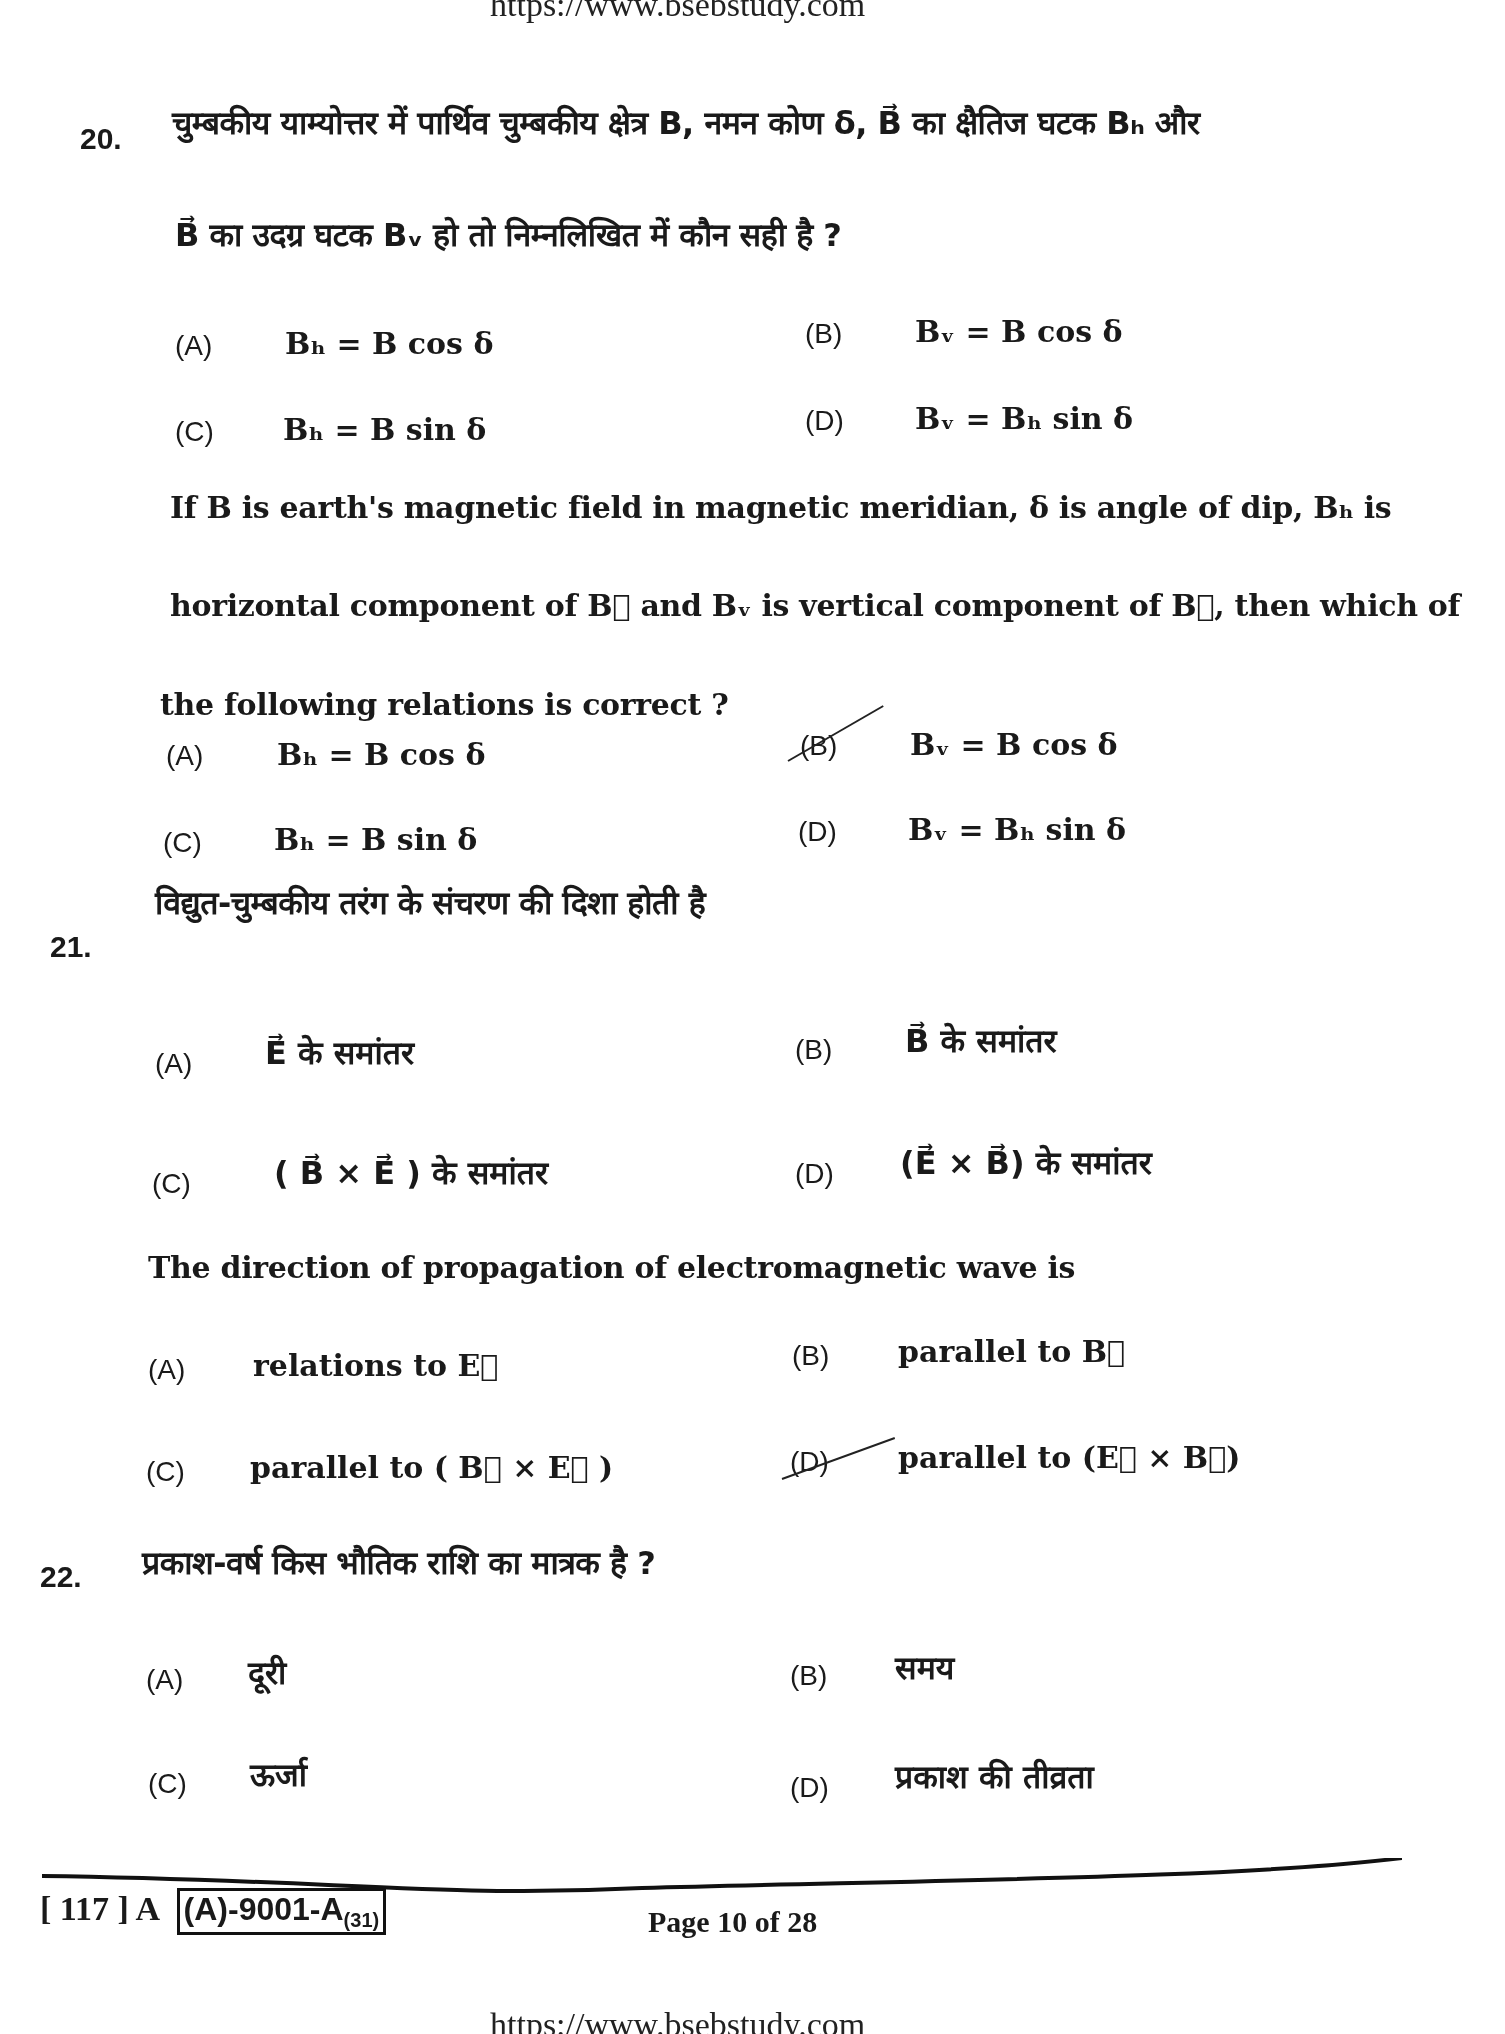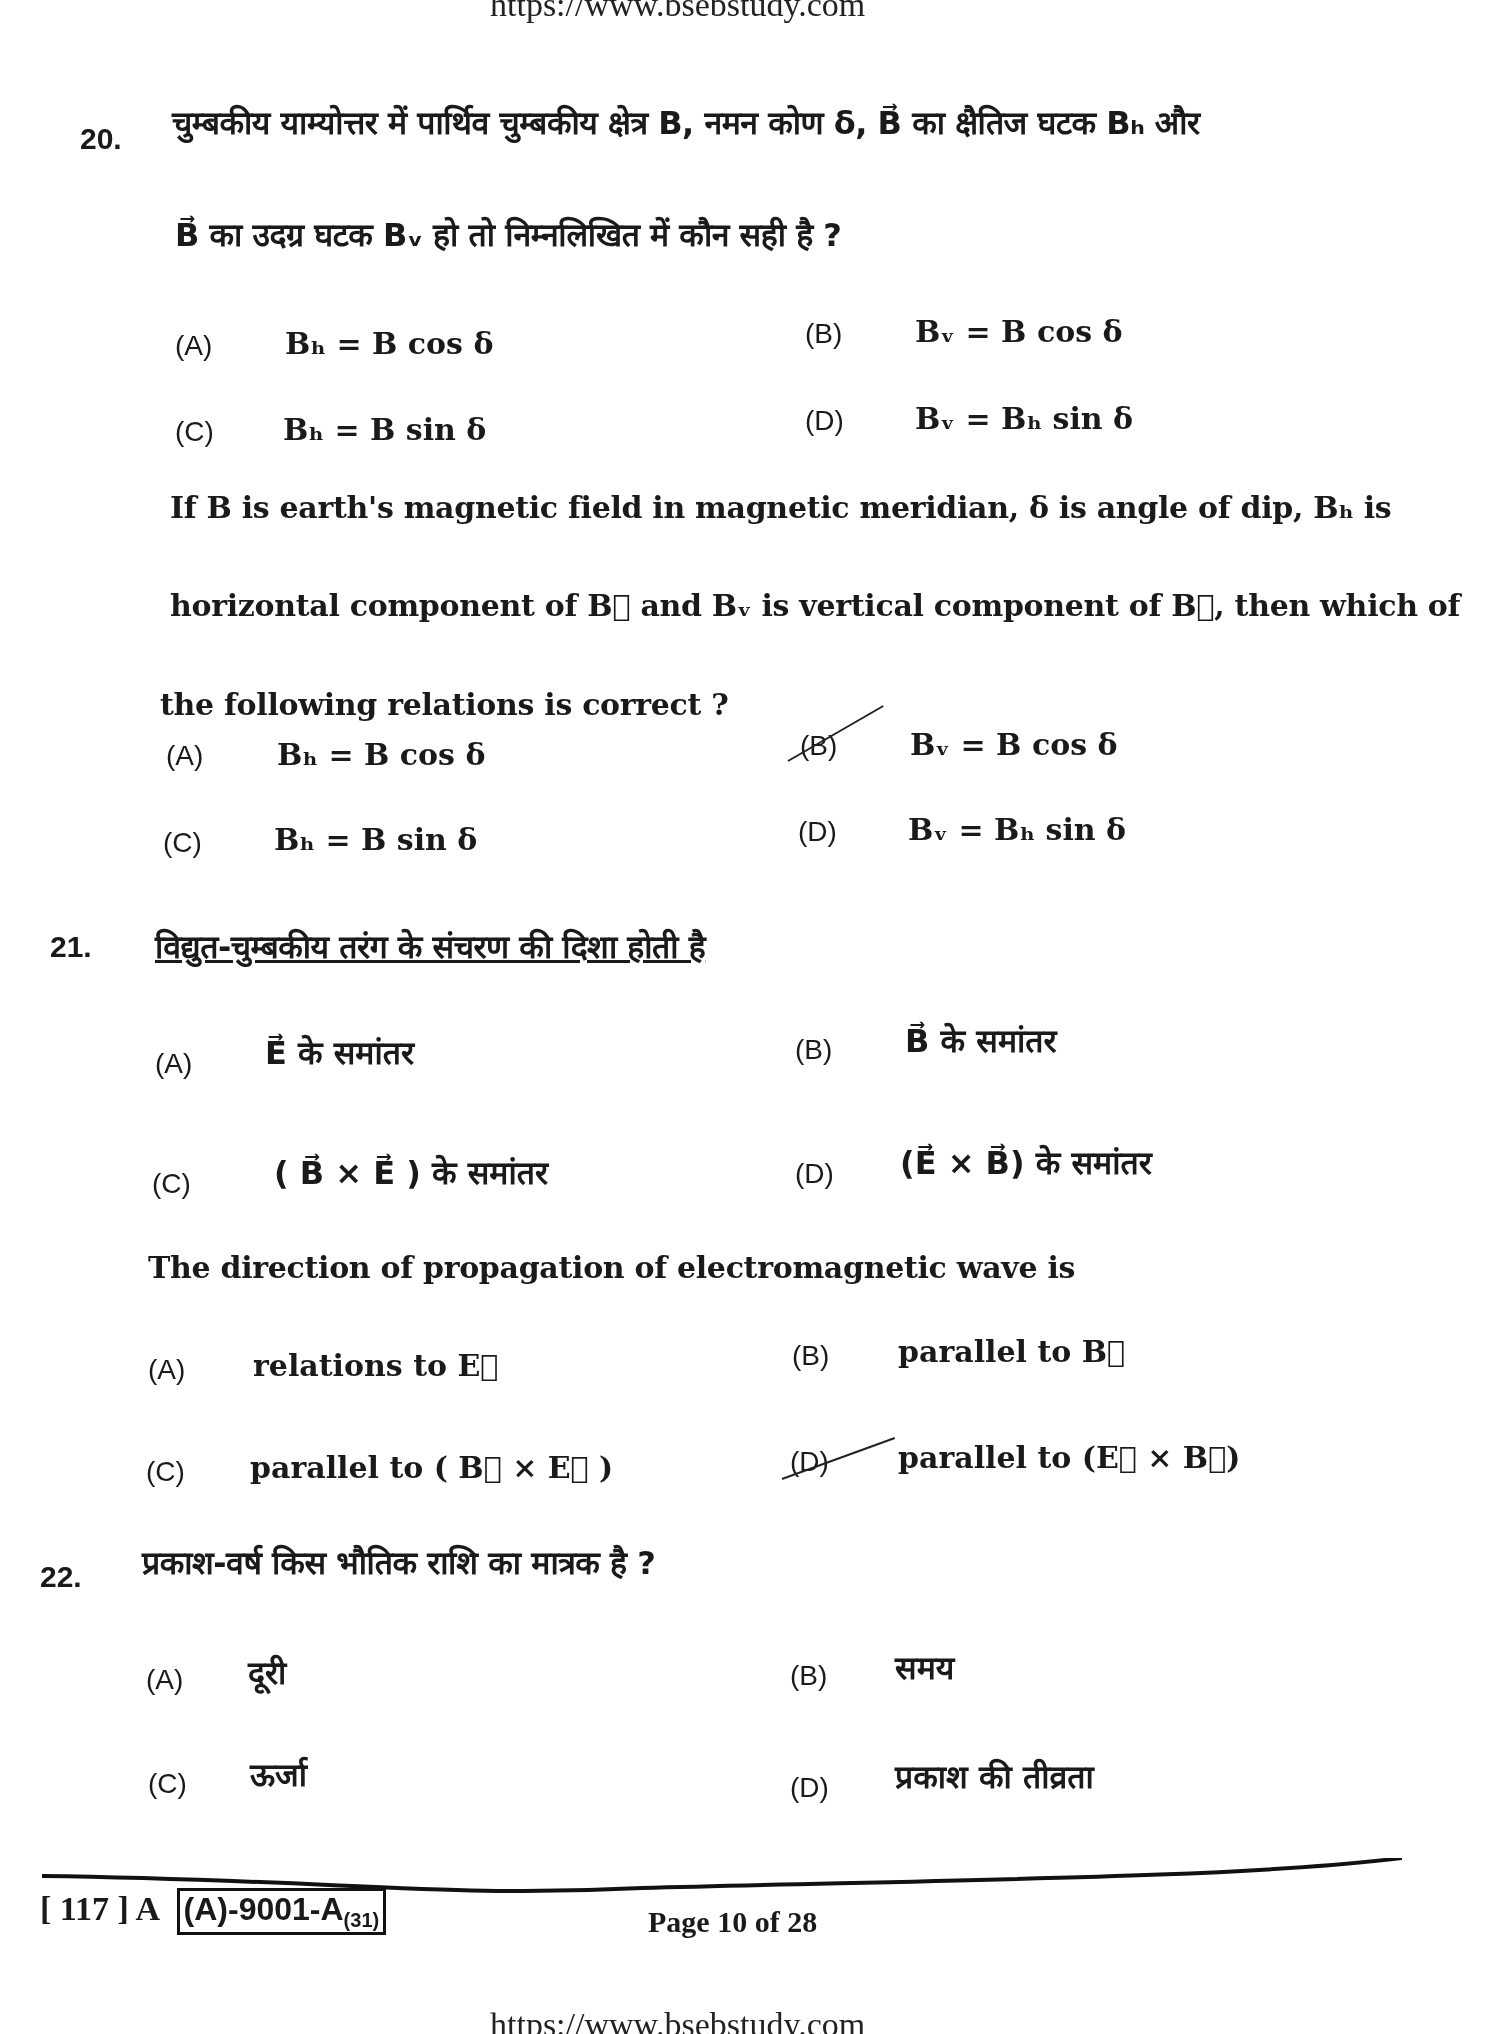--- a/index.html
+++ b/index.html
@@ -50,21 +50,21 @@
   <div class="tick" style="top:760px;left:788px;width:110px;transform:rotate(-30deg);"></div>
   <div class="abs opt-val" style="top:727px;left:910px;">Bᵥ = B cos δ</div>
   <div class="abs opt-label" style="top:827px;left:163px;">(C)</div>
   <div class="abs opt-val" style="top:822px;left:274px;">Bₕ = B sin δ</div>
   <div class="abs opt-label" style="top:816px;left:798px;">(D)</div>
   <div class="abs opt-val" style="top:812px;left:908px;">Bᵥ = Bₕ sin δ</div>
 </div>
 
 <div>
   <div class="abs qnum" style="top:930px;left:50px;">21.</div>
-  <div class="abs hi" style="top:924px;left:155px;text-decoration:underline;">विद्युत-चुम्बकीय तरंग के संचरण की दिशा होती है</div>
+  <div class="abs hi" style="top:880px;left:155px;">विद्युत-चुम्बकीय तरंग के संचरण की दिशा होती है</div>
 
   <div class="abs opt-label" style="top:1048px;left:155px;">(A)</div>
   <div class="abs opt-val-hi" style="top:1030px;left:265px;">E⃗ के समांतर</div>
   <div class="abs opt-label" style="top:1034px;left:795px;">(B)</div>
   <div class="abs opt-val-hi" style="top:1018px;left:905px;">B⃗ के समांतर</div>
   <div class="abs opt-label" style="top:1168px;left:152px;">(C)</div>
   <div class="abs opt-val-hi" style="top:1150px;left:274px;text-align:right;">( B⃗ × E⃗ ) के समांतर</div>
   <div class="abs opt-label" style="top:1158px;left:795px;">(D)</div>
   <div class="abs opt-val-hi" style="top:1140px;left:900px;">(E⃗ × B⃗) के समांतर</div>
 

